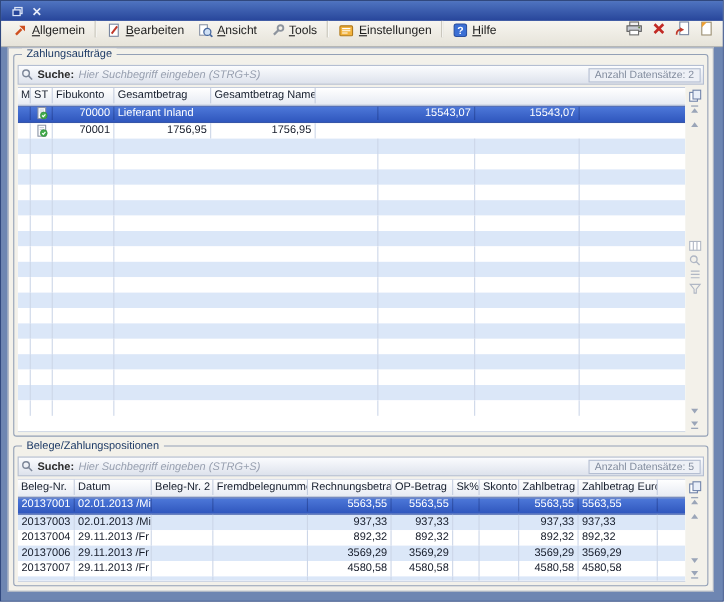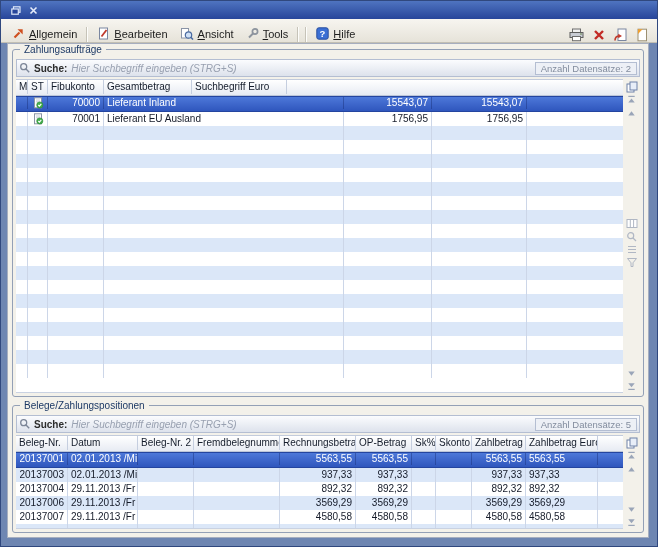--- a/index.html
+++ b/index.html
@@ -6,21 +6,21 @@
   body{width:658px;height:547px;overflow:hidden;font-family:"Liberation Sans",sans-serif;}
   .window{width:658px;height:547px;box-sizing:border-box;border:1px solid #30487e;background:#6e86b2;display:flex;flex-direction:column;}
 
   
   .titlebar{height:18px;background:linear-gradient(#4f74c0,#27459a);display:flex;align-items:center;padding:0 4px;flex:none;}
   .titlebar-title{color:#fff;font-weight:bold;font-size:11px;flex:1;white-space:nowrap;overflow:hidden;}
   .win-btn{width:15px;height:13px;margin-left:3px;display:flex;align-items:center;justify-content:center;color:#dde6f8;font-size:10px;line-height:13px;cursor:default;}
   .win-btn svg{display:block;}
 
   
-  .menubar{height:23px;background:linear-gradient(#f7f5f0,#e6e3d9);border-bottom:1px solid #c2bfb4;display:flex;align-items:flex-end;padding:0 5px;flex:none;}
+  .menubar{height:23px;background:linear-gradient(#f7f5f0,#e6e3d9);border-bottom:1px solid #c2bfb4;display:flex;align-items:flex-start;padding:0 5px;flex:none;}
   .menu-item{display:flex;align-items:center;gap:4px;padding:2px 6px;font-size:11px;color:#1d1d1d;white-space:nowrap;}
   .menu-item u{text-decoration:underline;}
   .menu-sep{width:1px;height:15px;background:#c6c3b8;border-right:1px solid #fdfdfb;margin:0 3px;}
   .toolbar-right{margin-left:auto;display:flex;align-items:center;gap:9px;padding-right:4px;}
   .tool-btn{display:flex;align-items:center;justify-content:center;}
 
   
   .window-body{flex:1;display:flex;flex-direction:column;background:#6e86b2;padding:0 8px 8px 6px;min-height:0;}
   .tabstrip{height:17px;display:flex;align-items:flex-end;padding-left:3px;flex:none;}
   .tab{background:#f3f1ea;border:1px solid #8994aa;border-bottom:none;border-radius:2px 2px 0 0;padding:2px 9px 1px;font-size:10px;color:#20262f;position:relative;z-index:2;margin-bottom:-1px;white-space:nowrap;}
@@ -111,20 +111,29 @@
       <span class="menu-item">
         <span style="display: flex;">
           <svg width="13" height="13" viewBox="0 0 13 13">
             <path d="M3 10.5 L7.5 6" stroke="#8d949e" stroke-width="2"></path>
             <circle cx="9" cy="4.5" r="2.6" fill="none" stroke="#8d949e" stroke-width="1.7"></circle>
           </svg>
         </span>
         <span><u>T</u>ools</span>
       </span>
       <span class="menu-sep"></span>
+      <span class="menu-item">
+        <span style="display: flex;">
+          <svg width="14" height="13" viewBox="0 0 14 13">
+            <rect x="1" y="2.5" width="11.5" height="9" rx="1" fill="#f2b33d" stroke="#b07a1d"></rect>
+            <path d="M3 5 h7.5 M3 7 h7.5 M3 9 h5" stroke="#fff" stroke-width="1"></path>
+          </svg>
+        </span>
+        <span><u>E</u>instellungen</span>
+      </span>
       <span class="menu-sep"></span>
       <span class="menu-item">
         <span style="display: flex;">
           <svg width="13" height="13" viewBox="0 0 13 13">
             <rect x="0.8" y="0.8" width="11.4" height="11.4" rx="2" fill="#3b6fd4" stroke="#2a4f9e"></rect>
             <text x="6.5" y="10" font-size="9.5" font-weight="bold" fill="#ffffff" text-anchor="middle" font-family="Liberation Sans, sans-serif">?</text>
           </svg>
         </span>
         <span><u>H</u>ilfe</span>
       </span>
@@ -181,21 +190,21 @@
           <span class="search-placeholder">Hier Suchbegriff eingeben (STRG+S)</span>
           <span class="count-box"><span>Anzahl Datensätze:</span> <span>2</span></span>
         </div>
         <div class="grid">
           <div class="grid-main">
               <div class="grid-header">
                 <span class="hc" style="width: 12px;">M</span>
                 <span class="hc" style="width: 20px;">ST</span>
                 <span class="hc" style="width: 56px;">Fibukonto</span>
                 <span class="hc" style="width: 88px;">Gesamtbetrag</span>
-                <span class="hc" style="width: 95px;">Suchbegriff Euro</span>
+                <span class="hc" style="width: 95px;">Gesamtbetrag Name</span>
                 <span class="hc fill"></span>
               </div>
               <div class="grid-rows">
                 <div class="grid-row row-sel">
                   <span class="bc" style="width: 12px;"></span>
                   <span class="bc al-c" style="width: 20px;">
                     <span style="display: flex;">
                       <svg width="12" height="12" viewBox="0 0 12 12">
                         <rect x="2.5" y="0.8" width="7" height="10" fill="#fdfdfd" stroke="#8a94a6"></rect>
                         <path d="M4 3 h4 M4 4.8 h4" stroke="#b9c1cf" stroke-width="0.8"></path>
@@ -216,21 +225,20 @@
                     <span style="display: flex;">
                       <svg width="12" height="12" viewBox="0 0 12 12">
                         <rect x="2.5" y="0.8" width="7" height="10" fill="#fdfdfd" stroke="#8a94a6"></rect>
                         <path d="M4 3 h4 M4 4.8 h4" stroke="#b9c1cf" stroke-width="0.8"></path>
                         <circle cx="7.8" cy="8" r="3.1" fill="#43ad4d" stroke="#2c8a36" stroke-width="0.6"></circle>
                         <path d="M6.3 8 L7.4 9.1 L9.3 6.9" stroke="#fff" stroke-width="1.1" fill="none"></path>
                       </svg>
                     </span>
                   </span>
                   <span class="bc al-r" style="width: 56px;">70001</span>
-                  <span class="bc" style="width: 240px;">Lieferant EU Ausland</span>
                   <span class="bc al-r" style="width: 88px;">1756,95</span>
                   <span class="bc al-r" style="width: 95px;">1756,95</span>
                   <span class="bc fill"></span>
                 </div>
                 <div class="grid-row row-b">
                   <span class="bc" style="width: 12px;"></span>
                   <span class="bc al-c" style="width: 20px;"></span>
                   <span class="bc al-r" style="width: 56px;"></span>
                   <span class="bc" style="width: 240px;"></span>
                   <span class="bc al-r" style="width: 88px;"></span>

